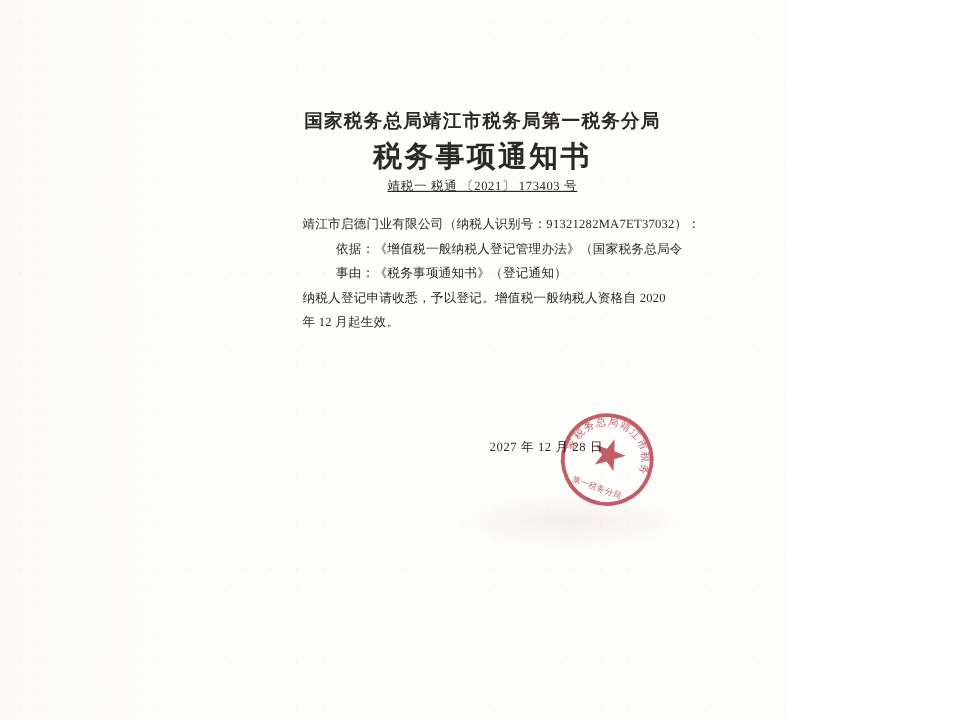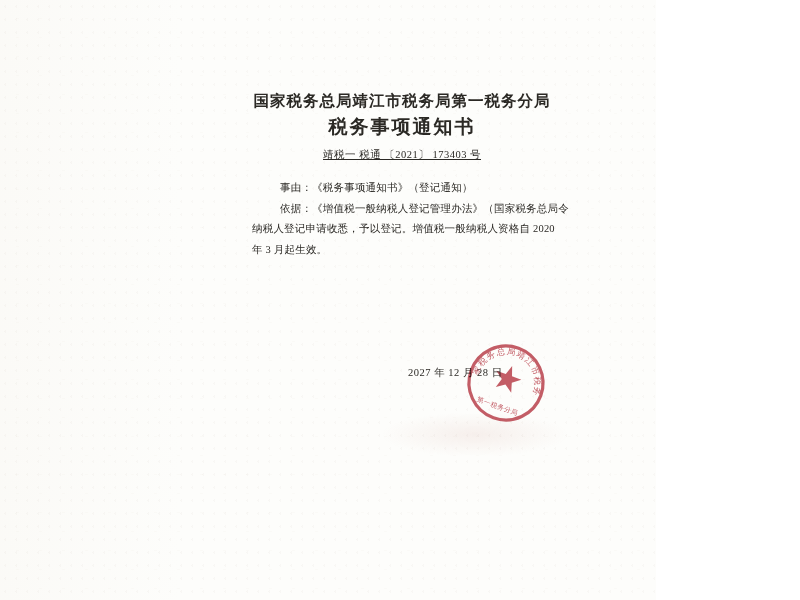--- a/index.html
+++ b/index.html
@@ -30,21 +30,21 @@
     text-align: center;
     font-size: 15.5px;
     font-weight: bold;
     letter-spacing: 1px;
     white-space: nowrap;
   }
   .title {
     position: absolute;
     left: 252px; top: 114px; width: 300px;
     text-align: center;
-    font-size: 19px;
+    font-size: 24px;
     font-weight: bold;
     letter-spacing: 2px;
     white-space: nowrap;
   }
   .docno {
     position: absolute;
     left: 252px; top: 148px; width: 300px;
     text-align: center;
     font-size: 10.5px;
     letter-spacing: 0.5px;
@@ -119,24 +119,25 @@
   <div class="edge-tint"></div>
 
   <div class="doc-text">
     <div class="authority">国家税务总局靖江市税务局第一税务分局</div>
 
     <div class="title">税务事项通知书</div>
 
     <div class="docno">靖税一 税通 〔2021〕 173403 号</div>
 
     <div class="body-block">
+      <div class="line">靖江市启德门业有限公司（纳税人识别号：91321282MA7ET37032）：</div>
+      <div class="line indent">依据：《增值税一般纳税人登记管理办法》（国家税务总局令</div>
       <div class="line indent">事由：《税务事项通知书》（登记通知）</div>
-      <div class="line indent">依据：《增值税一般纳税人登记管理办法》（国家税务总局令</div>
       <div class="line">纳税人登记申请收悉，予以登记。增值税一般纳税人资格自 2020</div>
-      <div class="line">年 3 月起生效。</div>
+      <div class="line">年 12 月起生效。</div>
     </div>
 
     <div class="date">2027 年 12 月 28 日</div>
   </div>
 
   <svg class="seal" viewBox="0 0 104 104" aria-hidden="true">
     <g transform="rotate(20 52 52)">
       <circle class="ring" cx="52" cy="52" r="37"></circle>
       <path id="sealArc" d="M 23.4 57 A 29 29 0 1 1 80.6 57" fill="none"></path>
       <text class="arc-text" text-anchor="middle">

